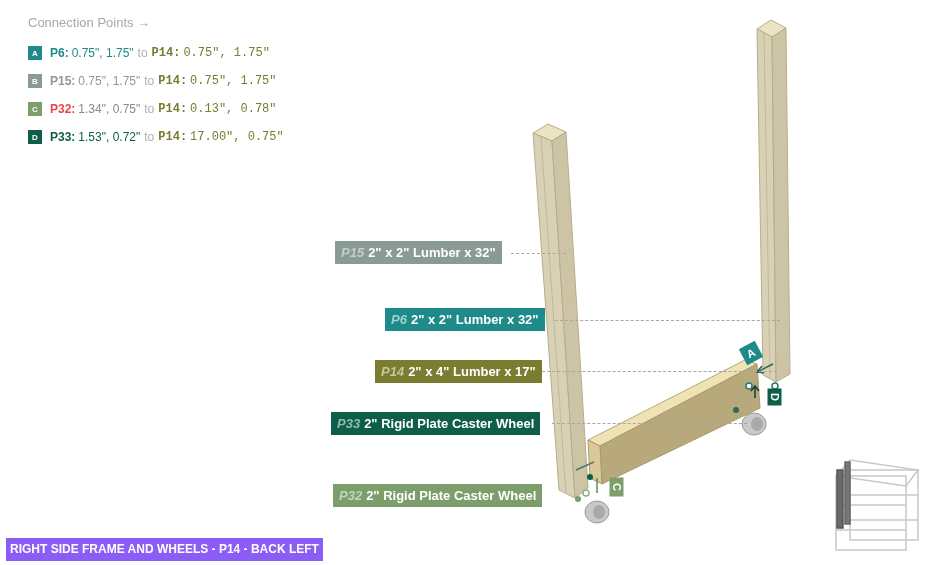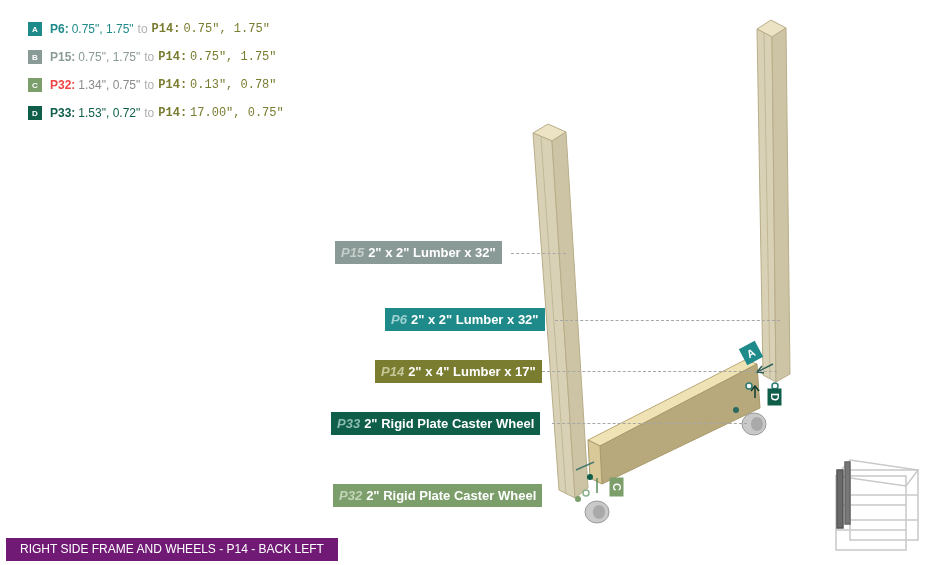--- a/index.html
+++ b/index.html
@@ -19,22 +19,22 @@
   .p14 { color:#7a7c30;font-family:Liberation Mono, monospace; }
 
   .part-label {
     position:absolute; color:#fff; font-weight:bold; font-size:13px;
     height:23px; line-height:23px; padding:0 6px; white-space:nowrap;
   }
   .part-label .pid { margin-right:4px;font-style:italic; }
   .leader { position:absolute; height:0; border-top:1px dashed #a6a6a6; }
 
   .footer {
-    position:absolute; left:6px; top:538px; background:#701a75; color:#fff;
-    font-size:12px; font-weight:normal; padding:3px 14px; height:17px; line-height:17px;
+    position:absolute; left:6px; top:538px; background:#8b5cf6; color:#fff;
+    font-size:12px; font-weight:bold; padding:3px 4px; height:17px; line-height:17px;
   }
   .scene { position:absolute; left:0; top:0; }
   .marker {
     position:absolute; width:18px; height:18px; color:#fff; font-weight:bold; font-size:11px;
     display:flex; align-items:center; justify-content:center;
   }
 </style>
 </head>
 <body>
 
@@ -96,20 +96,21 @@
     <rect x="845" y="462" width="5" height="62" fill="#777" stroke="#666"></rect>
   </g>
 </svg>
 
 <div class="leader" style="left:511px; top:253px; width:55px;"></div>
 <div class="leader" style="left:555px; top:320px; width:225px;"></div>
 <div class="leader" style="left:527px; top:371px; width:250px;"></div>
 <div class="leader" style="left:552px; top:423px; width:195px;"></div>
 
 <div class="legend">
+  <div class="legend-title">Connection Points →</div>
 
   <div class="cp-row">
     <span class="badge" style="background:#1f8a8a">A</span>
     <span class="pname" style="color:#1f8a8a">P6:</span>
     <span style="color:#1f8a8a">0.75", 1.75"</span>
     <span class="to">to</span>
     <span class="pname p14">P14:</span>
     <span class="p14">0.75", 1.75"</span>
   </div>
   <div class="cp-row">

